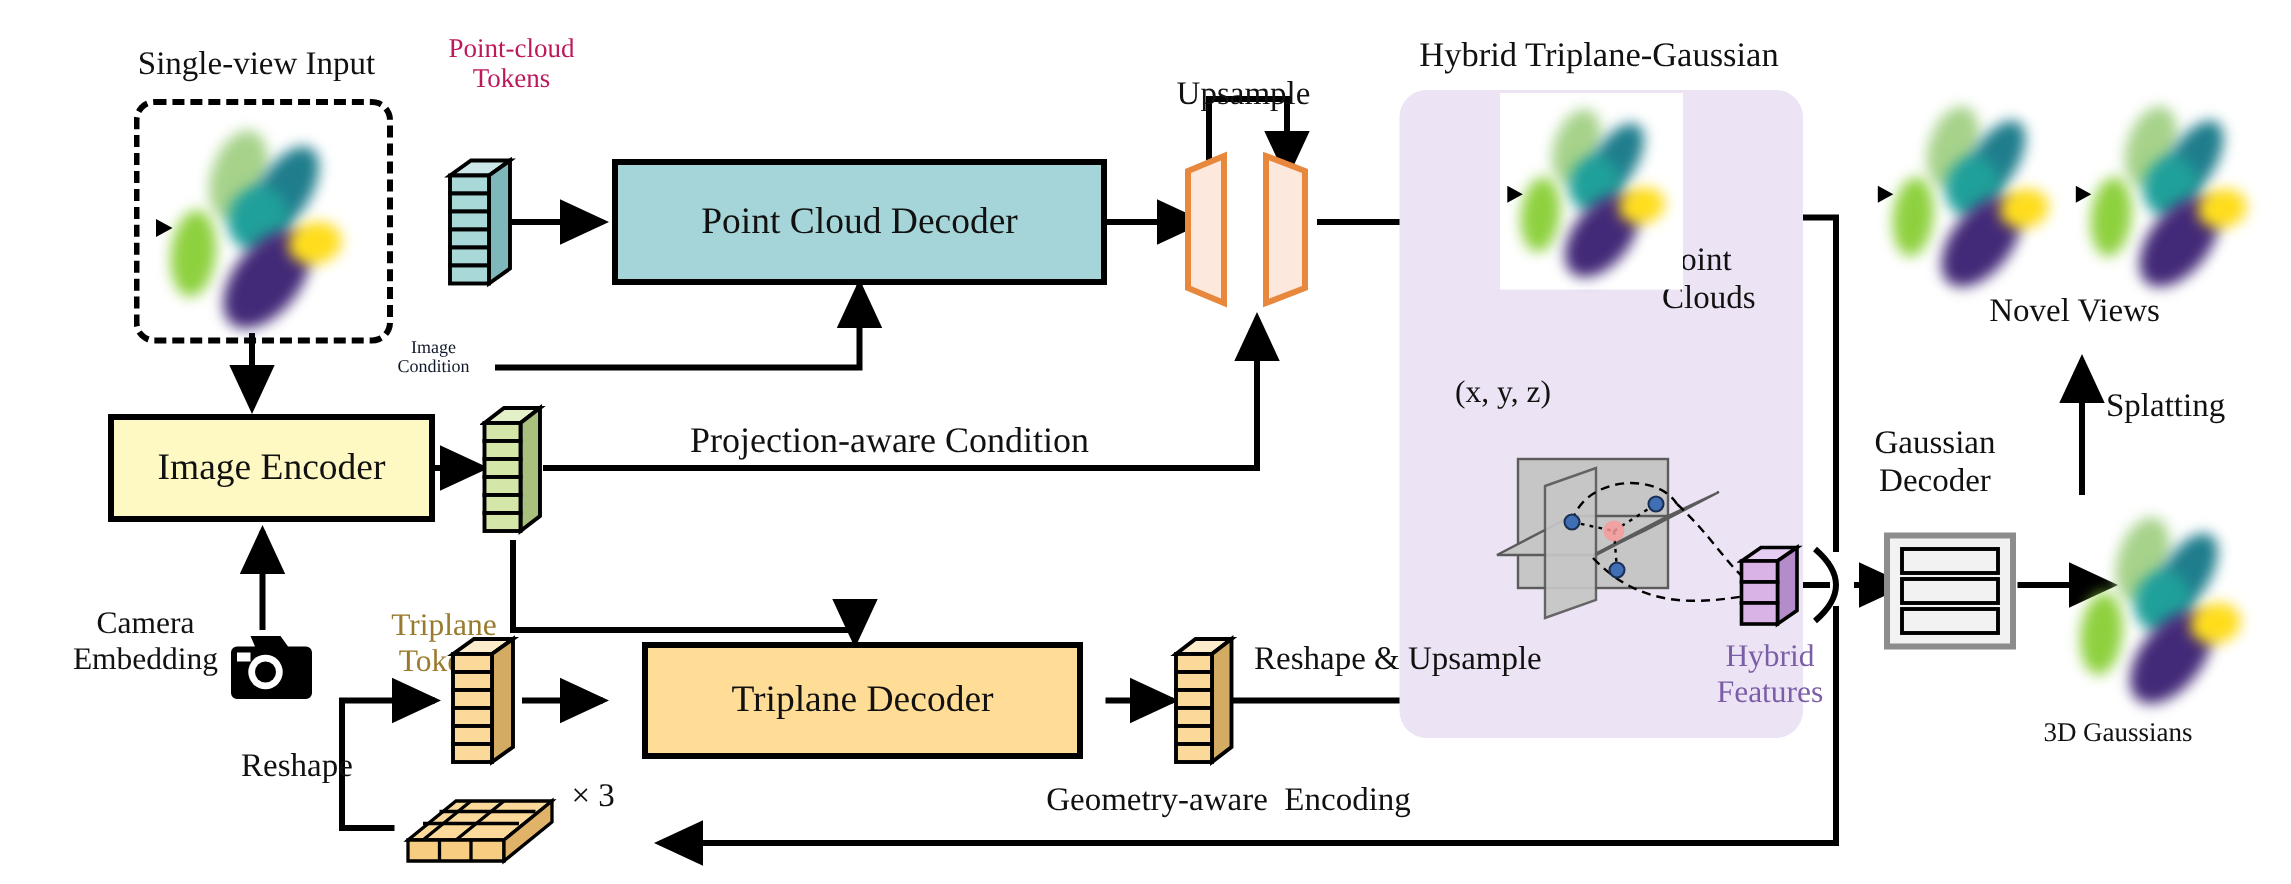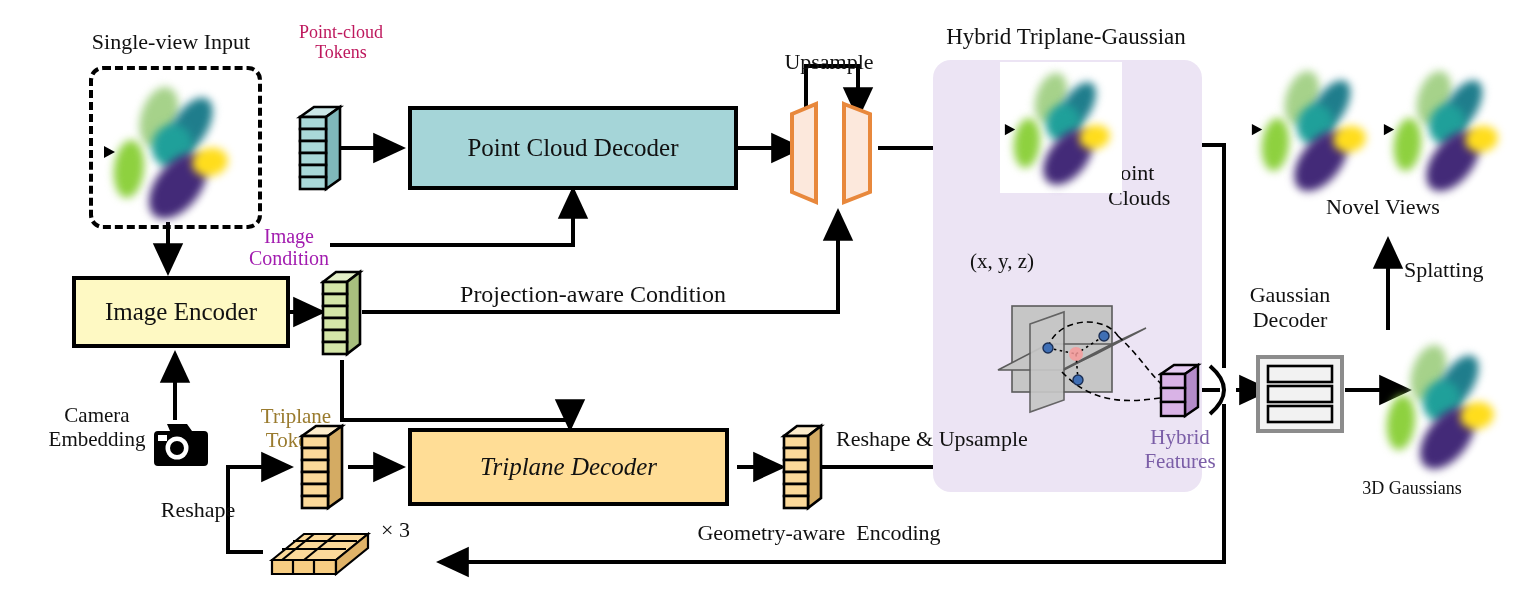--- a/index.html
+++ b/index.html
@@ -101,21 +101,21 @@
       <rect x="4" y="50" width="26" height="12" fill="#a9d8d8"></rect>
       <rect x="4" y="62" width="26" height="12" fill="#a9d8d8"></rect>
       <rect x="4" y="74" width="26" height="12" fill="#a9d8d8"></rect>
     </g>
   </svg>
 
   <div class="box" style="left:408px;top:106px;width:330px;height:84px;background:#a5d5d8;border:4px solid #000;">
     <span>Point Cloud Decoder</span>
   </div>
 
-  <div class="lbl ctr" style="left:289px;top:225px;font-size:20px;color:#a21caf;">Image
+  <div class="lbl ctr" style="left:289px;top:225px;font-size:12px;color:#0f172a;">Image
 Condition</div>
 
   <div class="lbl ctr" style="left:829px;top:20px;font-size:22px;margin-top:30px;">Upsample</div>
   <svg style="position:absolute;left:786px;top:100px;width:100px;height:106px;" viewBox="0 0 100 106">
     <polygon points="6,14 30,4 30,102 6,92" fill="#fce8dc" stroke="#e8883c" stroke-width="4"></polygon>
     <polygon points="58,4 84,14 84,92 58,102" fill="#fce8dc" stroke="#e8883c" stroke-width="4"></polygon>
   </svg>
 
   <div class="lbl ctr" style="left:593px;top:281px;font-size:24px;">Projection-aware Condition</div>
 
@@ -209,21 +209,21 @@
       <polygon points="30,14 30,86 44,76 44,4" fill="#d4ab63"></polygon>
       <rect x="4" y="14" width="26" height="12" fill="#fbd99a"></rect>
       <rect x="4" y="26" width="26" height="12" fill="#fbd99a"></rect>
       <rect x="4" y="38" width="26" height="12" fill="#fbd99a"></rect>
       <rect x="4" y="50" width="26" height="12" fill="#fbd99a"></rect>
       <rect x="4" y="62" width="26" height="12" fill="#fbd99a"></rect>
       <rect x="4" y="74" width="26" height="12" fill="#fbd99a"></rect>
     </g>
   </svg>
 
-  <div class="box" style="left:408px;top:428px;width:321px;height:78px;background:#ffdd96;border:4px solid #000;font-style:italic;">
+  <div class="box" style="left:428px;top:428px;width:294px;height:78px;background:#ffdd96;border:4px solid #000;">
     <span>Triplane Decoder</span>
   </div>
 
   <svg style="position:absolute;left:780px;top:422px;width:46px;height:92px;" viewBox="0 0 46 92">
     <g stroke="#000" stroke-width="2.6">
       <polygon points="4,14 28,14 41,4 17,4" fill="#fdeccb"></polygon>
       <polygon points="28,14 28,86 41,76 41,4" fill="#d4ab63"></polygon>
       <rect x="4" y="14" width="24" height="12" fill="#fbd99a"></rect>
       <rect x="4" y="26" width="24" height="12" fill="#fbd99a"></rect>
       <rect x="4" y="38" width="24" height="12" fill="#fbd99a"></rect>

